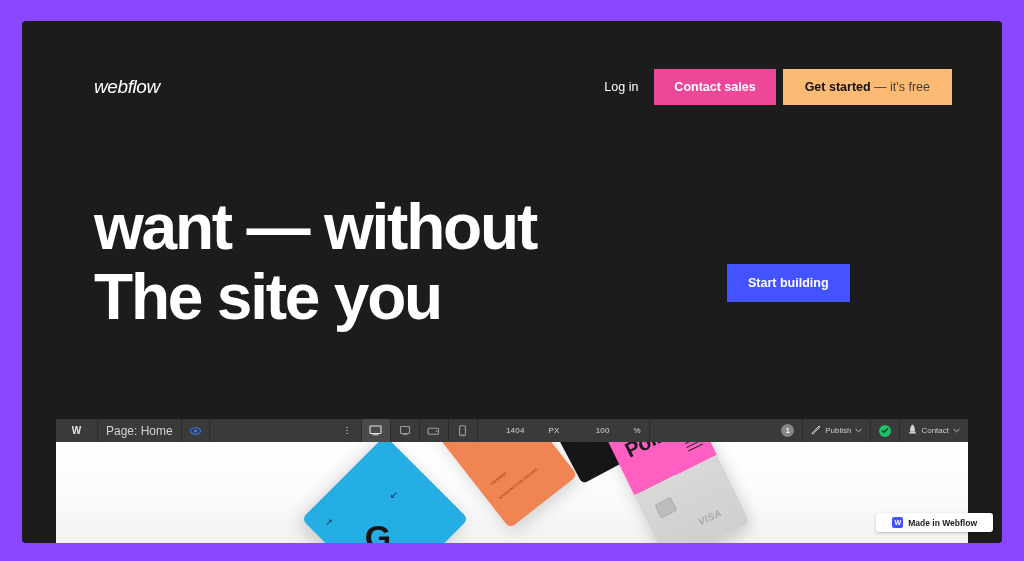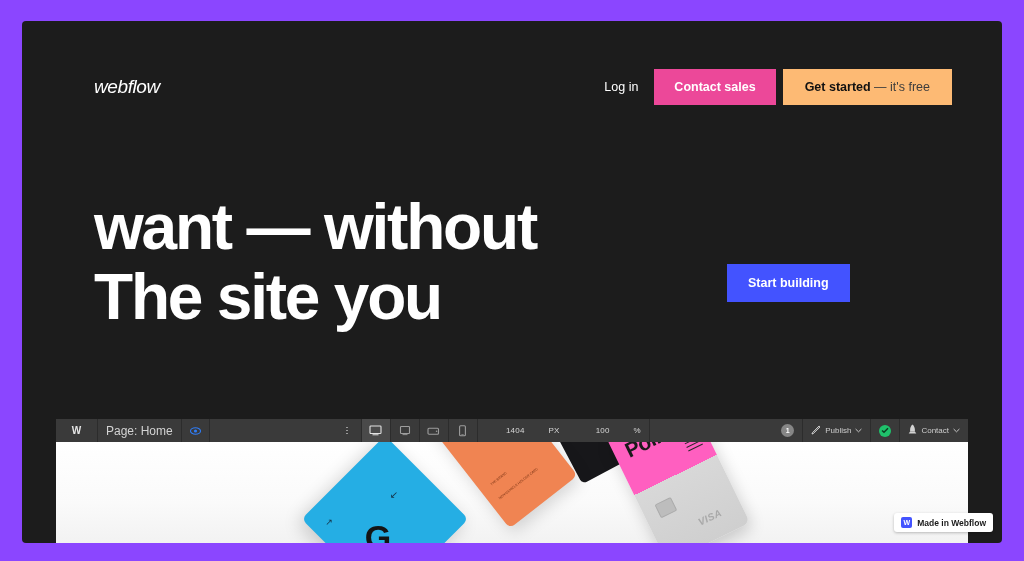--- a/index.html
+++ b/index.html
@@ -167,21 +167,21 @@
     background:#2a2a2a;box-shadow:0 4px 0 #2a2a2a,0 8px 0 #2a2a2a;
   }
   .card-dark{
     left:505px;top:-44px;width:70px;height:74px;background:#17171a;
     transform:rotate(-28deg);border-radius:5px;
   }
 
   .badge-made{
     position:absolute;right:9px;bottom:11px;
     background:#ffffff;border-radius:3px;
-    padding:4px 7px;display:flex;align-items:center;gap:5px;
+    padding:4px 16px;display:flex;align-items:center;gap:5px;
     box-shadow:0 1px 3px rgba(0,0,0,0.25);
     font-size:8.5px;color:#1a1a1a;font-weight:bold;white-space:nowrap;
   }
   .badge-w{
     width:11px;height:11px;background:#4353ff;border-radius:2px;
     color:#ffffff;font-size:7px;font-weight:bold;
     display:flex;align-items:center;justify-content:center;
   }
 </style>
 </head>

